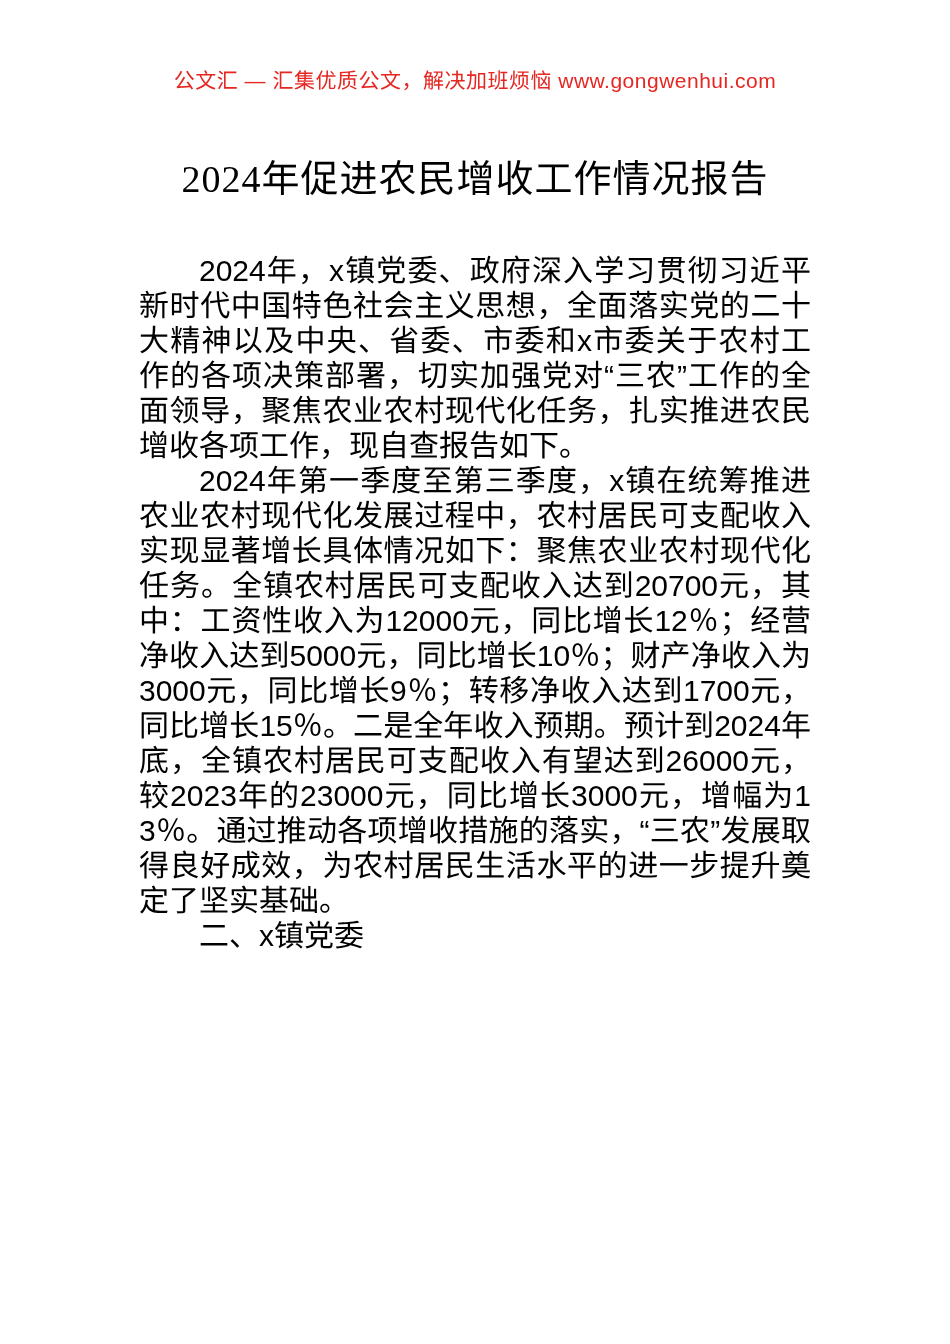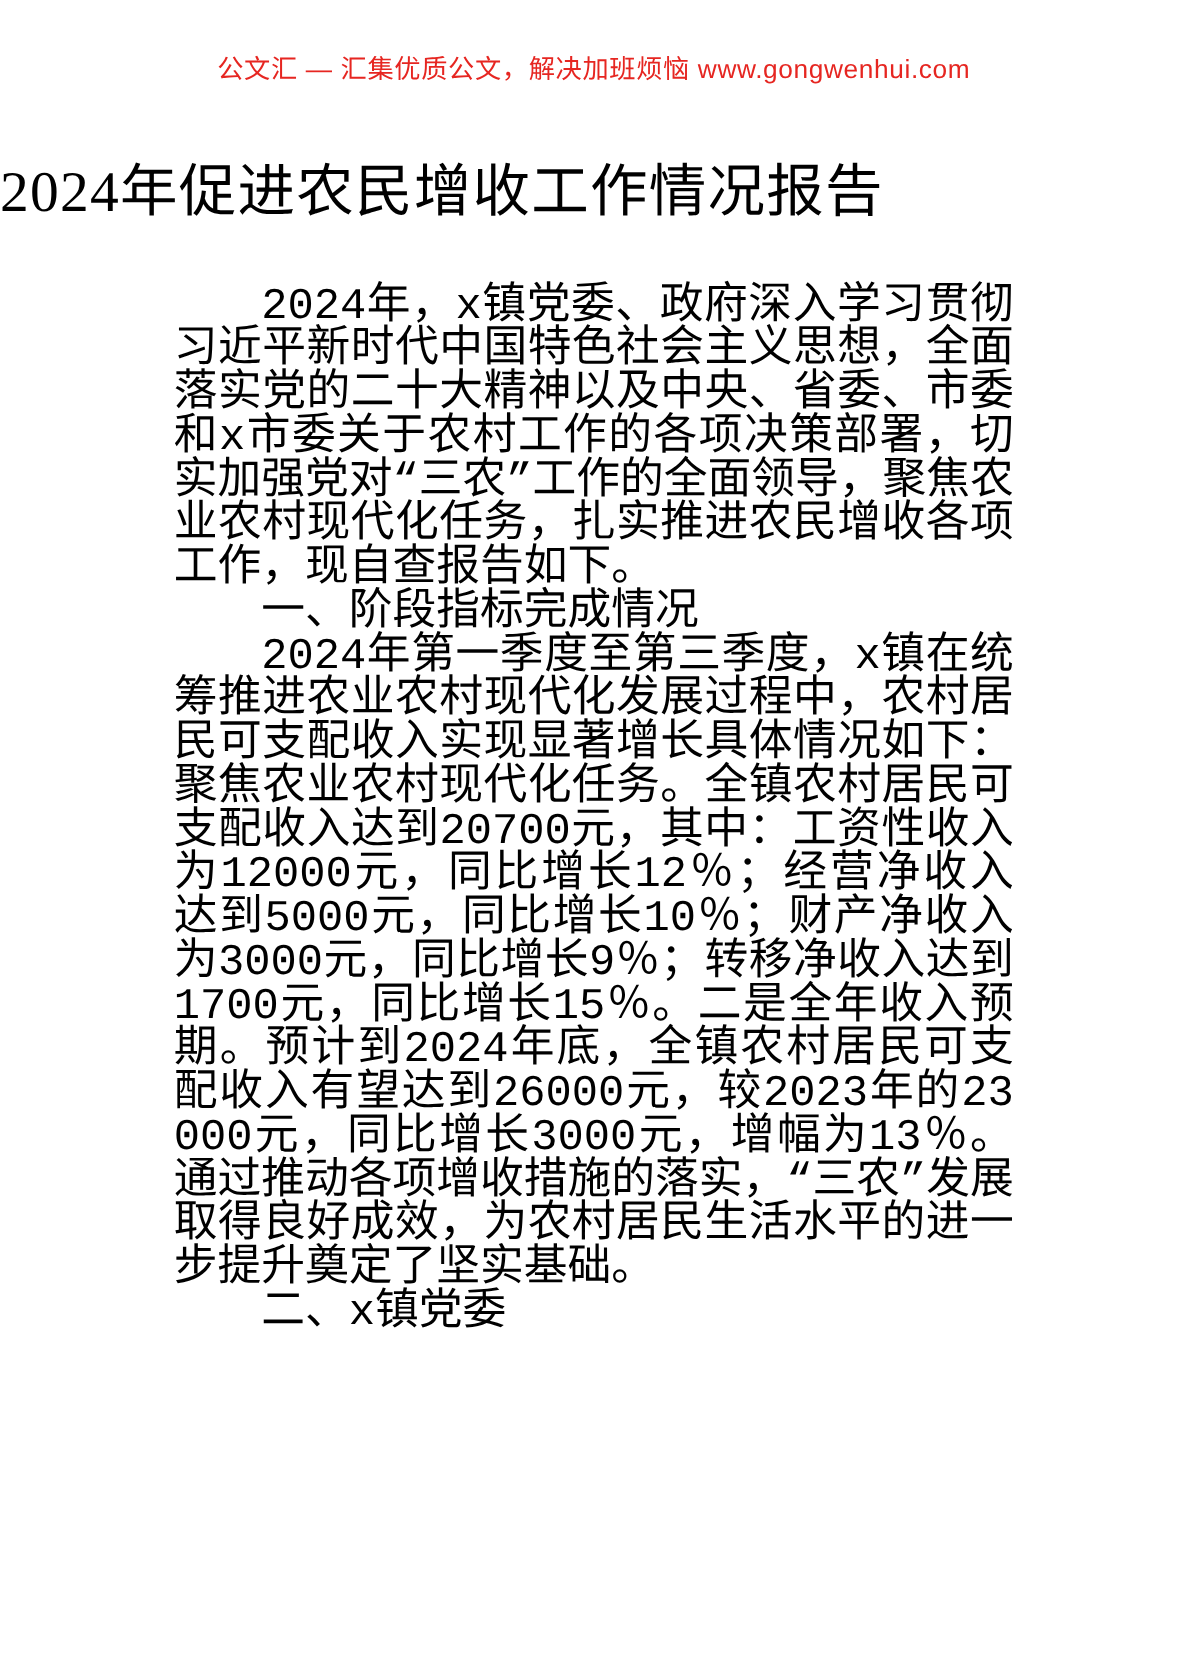--- a/index.html
+++ b/index.html
@@ -9,66 +9,65 @@
   .page {
     position: relative;
     width: 950px;
     height: 1344px;
     margin: 0 auto;
     background: #ffffff;
     overflow: hidden;
   }
 
   .watermark {
-    padding-top: 42px;
+    padding-top: 67px;
     text-align: center;
     font-size: 21px;
     line-height: 28px;
     color: #e62621;
     font-family: "Liberation Sans", sans-serif;
     letter-spacing: 0.5px;
     white-space: nowrap;
   }
 
   .doc-title {
     margin-top: 60px;
-    text-align: left;
-    font-size: 46px;
+    text-align: center;
+    font-size: 38px;
     line-height: 48px;
     font-weight: 400;
     color: #000000;
     font-family: "Liberation Serif", serif;
     letter-spacing: 1px;
   }
 
   .doc-body {
     width: 672px;
     margin: 50px auto 0 auto;
-    font-size: 35px;
+    font-size: 30px;
     line-height: 35px;
     color: #000000;
-    font-family: Liberation Mono, monospace;
+    font-family: Liberation Sans, sans-serif;
     text-align: justify;
     text-justify: inter-ideograph;
   }
 
   .doc-body p {
     text-indent: 2em;
     word-break: break-all;
   }
 </style>
 </head>
 <body>
 
 <div class="page">
 
   <div class="watermark" style="color: rgb(230, 38, 33);">公文汇 — 汇集优质公文，解决加班烦恼 www.gongwenhui.com</div>
 
   <h1 class="doc-title">2024年促进农民增收工作情况报告</h1>
 
   <div class="doc-body">
     <p>2024年，x镇党委、政府深入学习贯彻习近平新时代中国特色社会主义思想，全面落实党的二十大精神以及中央、省委、市委和x市委关于农村工作的各项决策部署，切实加强党对“三农”工作的全面领导，聚焦农业农村现代化任务，扎实推进农民增收各项工作，现自查报告如下。</p>
-    <p>一、阶段指标完成情况</p>
     <p>2024年第一季度至第三季度，x镇在统筹推进农业农村现代化发展过程中，农村居民可支配收入实现显著增长具体情况如下：聚焦农业农村现代化任务。全镇农村居民可支配收入达到20700元，其中：工资性收入为12000元，同比增长12％；经营净收入达到5000元，同比增长10％；财产净收入为3000元，同比增长9％；转移净收入达到1700元，同比增长15％。二是全年收入预期。预计到2024年底，全镇农村居民可支配收入有望达到26000元，较2023年的23000元，同比增长3000元，增幅为13％。通过推动各项增收措施的落实，“三农”发展取得良好成效，为农村居民生活水平的进一步提升奠定了坚实基础。</p>
     <p>二、x镇党委</p>
   </div>
 
 </div>
 
 </body></html>

